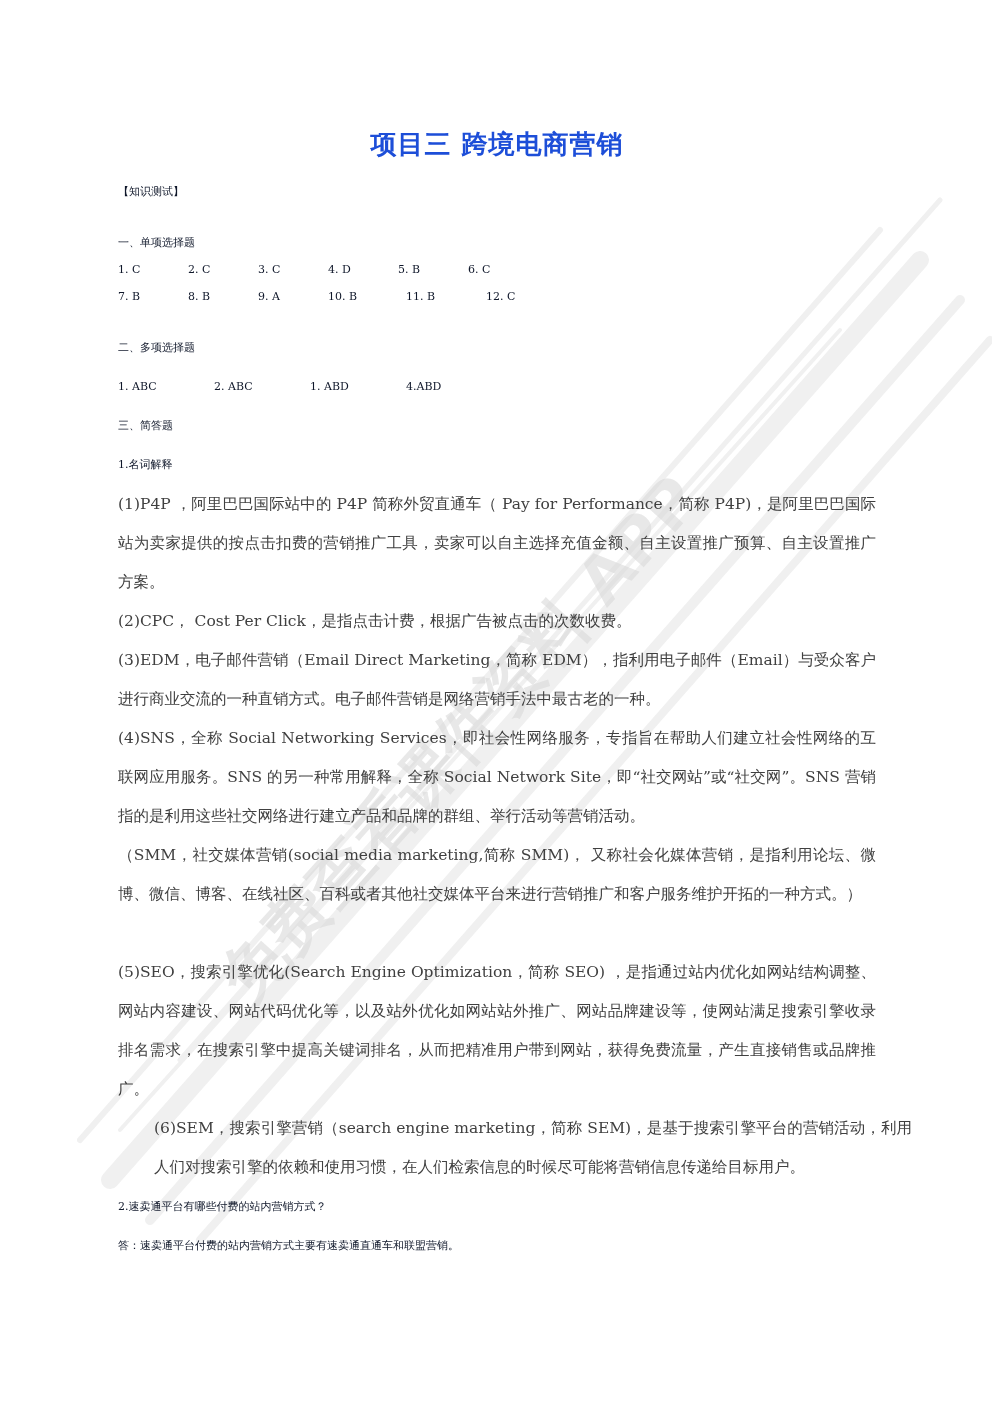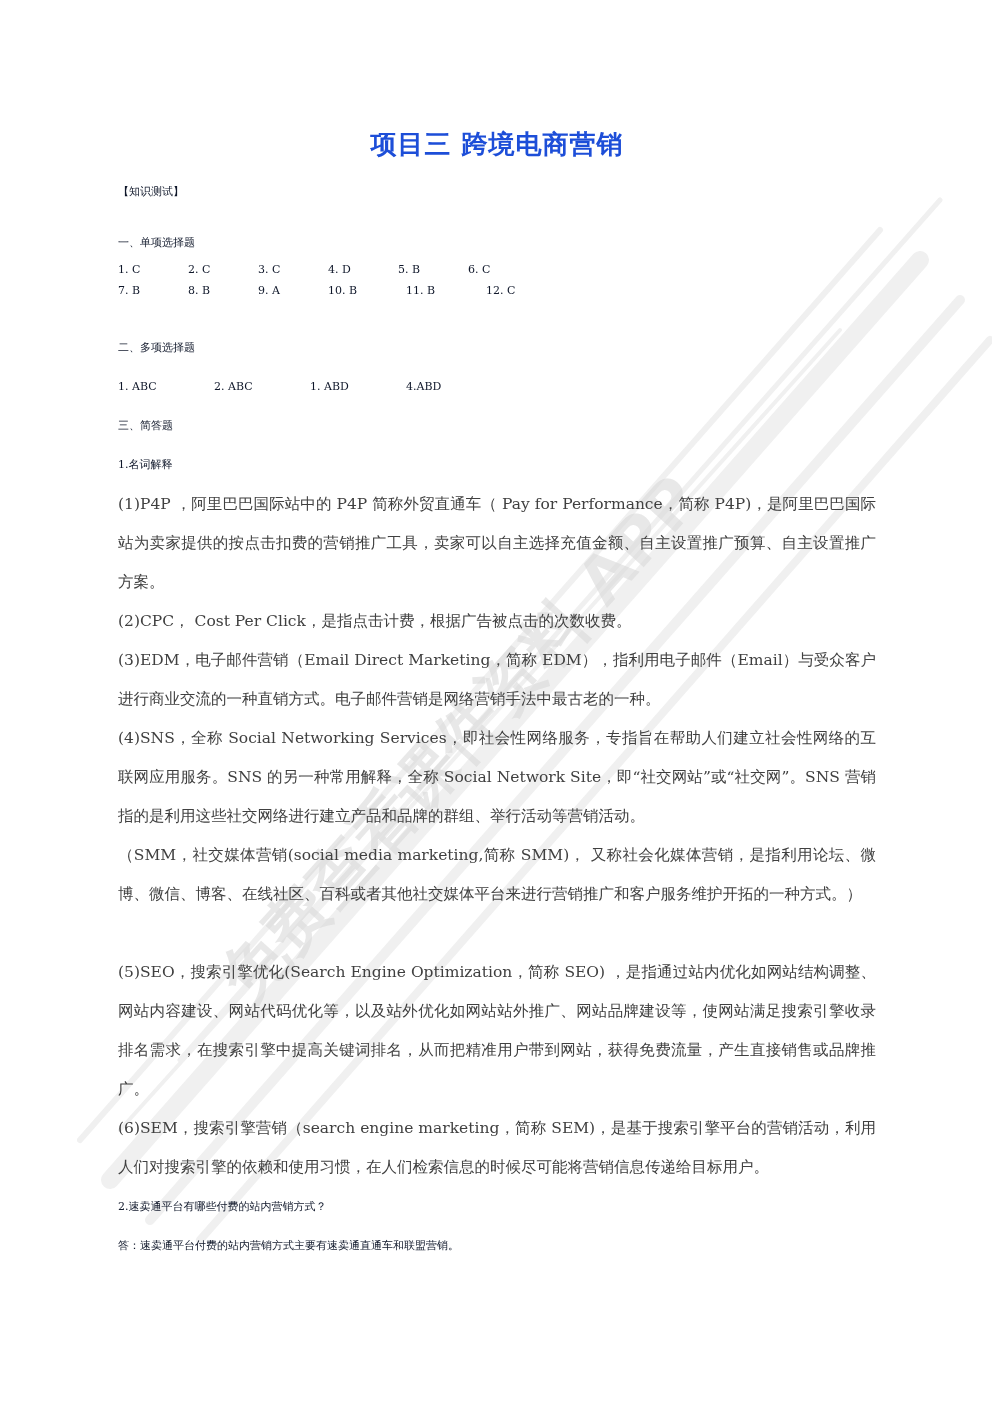--- a/index.html
+++ b/index.html
@@ -86,21 +86,21 @@
   <div class="title">项目三 跨境电商营销</div>
 
   <div class="line" style="top:181px;">【知识测试】</div>
 
   <div class="line" style="top:232px;font-family:Liberation Mono, monospace;">一、单项选择题</div>
 
   <div class="line answers" style="top:259px;">
     <span style="width:70px">1. C</span><span style="width:70px">2. C</span><span style="width:70px">3. C</span><span style="width:70px">4. D</span><span style="width:70px">5. B</span><span style="width:70px">6. C</span>
   </div>
 
-  <div class="line answers" style="top:280px;">
+  <div class="line answers" style="top:286px;">
     <span style="width:70px">7. B</span><span style="width:70px">8. B</span><span style="width:70px">9. A</span><span style="width:78px">10. B</span><span style="width:80px">11. B</span><span style="width:70px">12. C</span>
   </div>
 
   <div class="line" style="top:337px;">二、多项选择题</div>
 
   <div class="line answers" style="top:376px;">
     <span style="width:96px">1. ABC</span><span style="width:96px">2. ABC</span><span style="width:96px">1. ABD</span><span style="width:80px">4.ABD</span>
   </div>
 
   <div class="line" style="top:415px;">三、简答题</div>
@@ -112,19 +112,19 @@
   <div class="para" style="top:602px;">(2)CPC， Cost Per Click，是指点击计费，根据广告被点击的次数收费。</div>
 
   <div class="para" style="top:641px;">(3)EDM，电子邮件营销（Email Direct Marketing，简称 EDM），指利用电子邮件（Email）与受众客户进行商业交流的一种直销方式。电子邮件营销是网络营销手法中最古老的一种。</div>
 
   <div class="para" style="top:719px;">(4)SNS，全称 Social Networking Services，即社会性网络服务，专指旨在帮助人们建立社会性网络的互联网应用服务。SNS 的另一种常用解释，全称 Social Network Site，即“社交网站”或“社交网”。SNS 营销指的是利用这些社交网络进行建立产品和品牌的群组、举行活动等营销活动。</div>
 
   <div class="para" style="top:836px;">（SMM，社交媒体营销(social media marketing,简称 SMM)， 又称社会化媒体营销，是指利用论坛、微博、微信、博客、在线社区、百科或者其他社交媒体平台来进行营销推广和客户服务维护开拓的一种方式。）</div>
 
   <div class="para" style="top:953px;">(5)SEO，搜索引擎优化(Search Engine Optimization，简称 SEO) ，是指通过站内优化如网站结构调整、网站内容建设、网站代码优化等，以及站外优化如网站站外推广、网站品牌建设等，使网站满足搜索引擎收录排名需求，在搜索引擎中提高关键词排名，从而把精准用户带到网站，获得免费流量，产生直接销售或品牌推广。</div>
 
-  <div class="para" style="top:1109px;">(6)SEM，搜索引擎营销（search engine marketing，简称 SEM)，是基于搜索引擎平台的营销活动，利用人们对搜索引擎的依赖和使用习惯，在人们检索信息的时候尽可能将营销信息传递给目标用户。</div>
+  <div class="para" style="top:1109px;margin-left:36px;">(6)SEM，搜索引擎营销（search engine marketing，简称 SEM)，是基于搜索引擎平台的营销活动，利用人们对搜索引擎的依赖和使用习惯，在人们检索信息的时候尽可能将营销信息传递给目标用户。</div>
 
   <div class="line" style="top:1196px;">2.速卖通平台有哪些付费的站内营销方式？</div>
 
   <div class="line" style="top:1235px;">答：速卖通平台付费的站内营销方式主要有速卖通直通车和联盟营销。</div>
 
 </div>
 
 </body></html>

